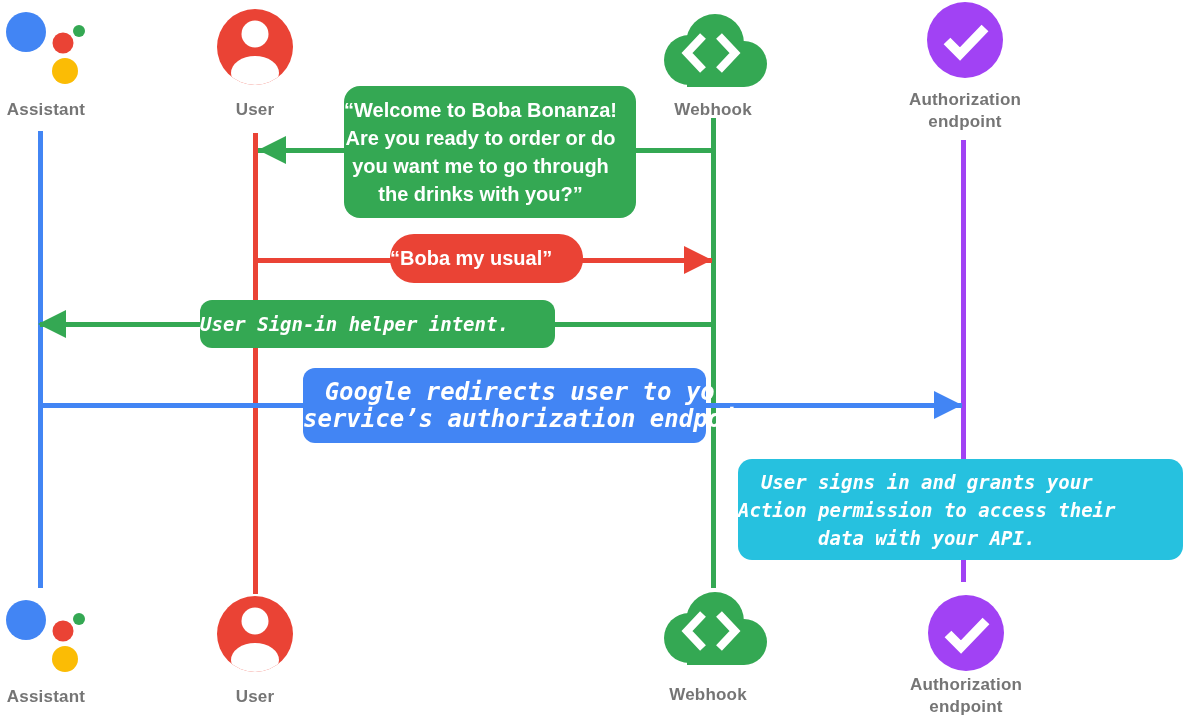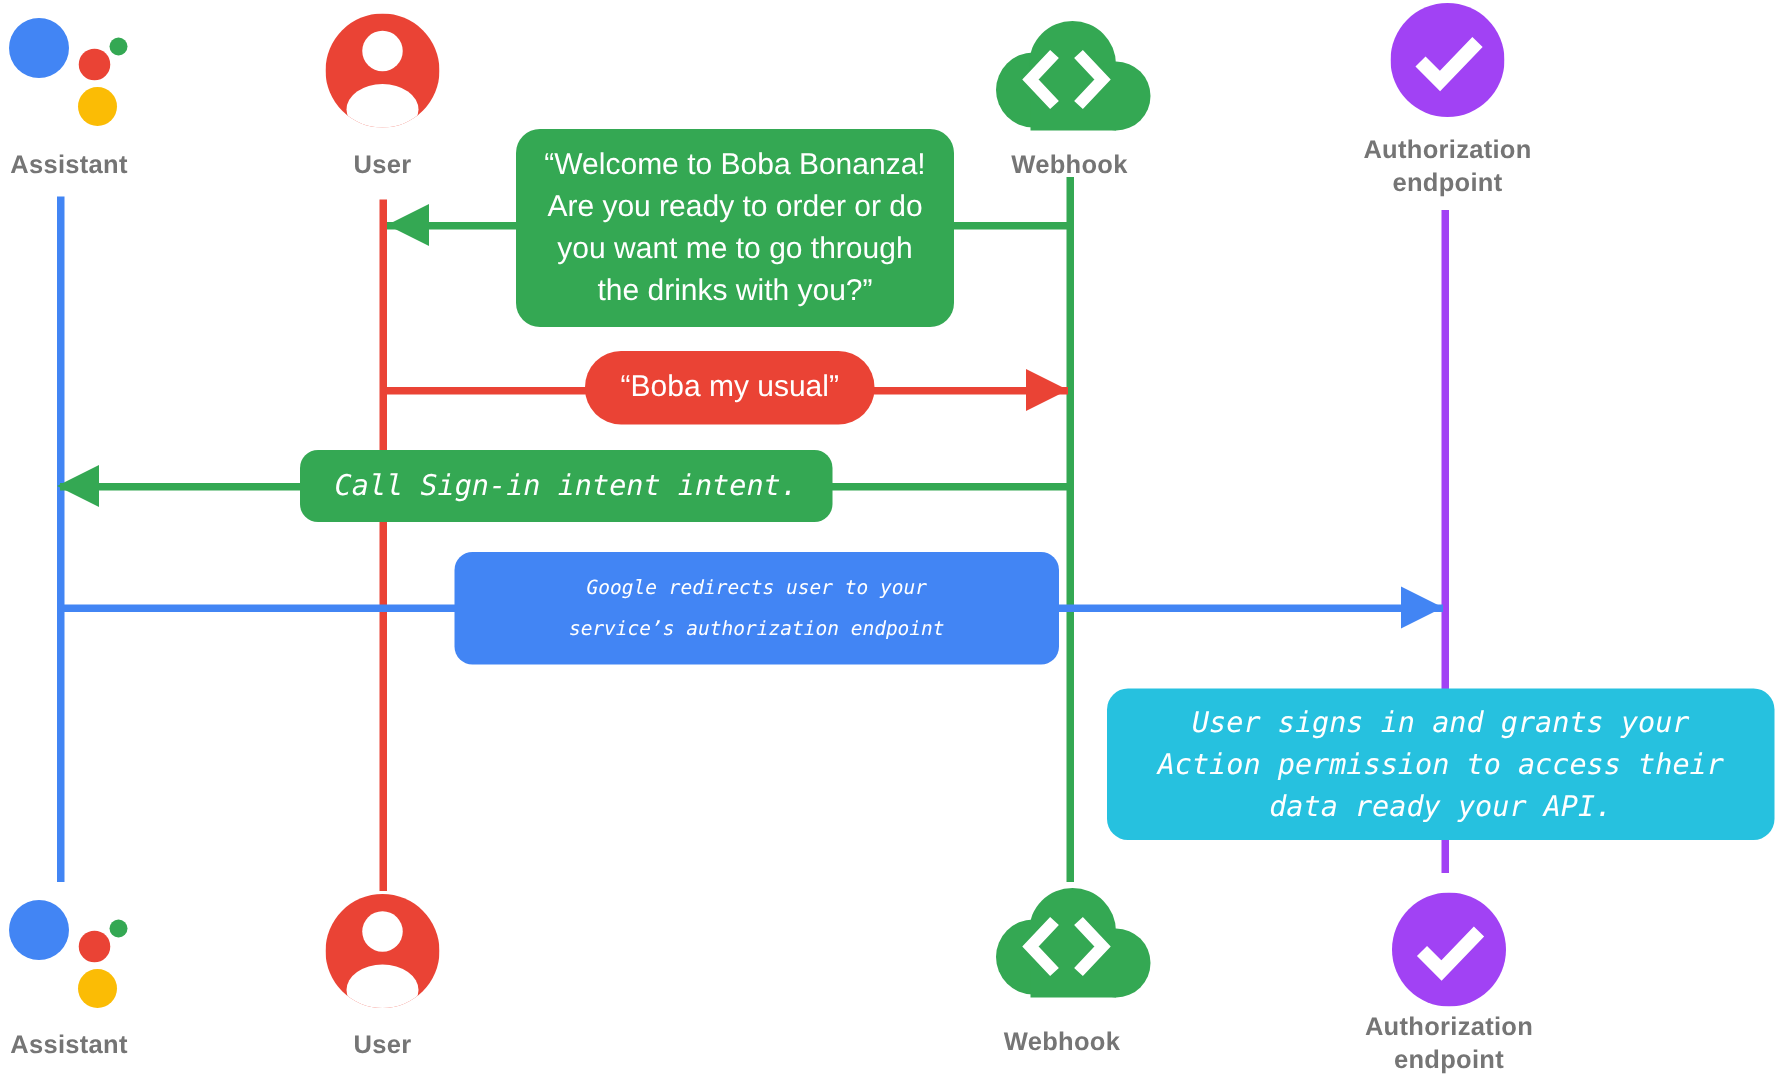--- a/index.html
+++ b/index.html
@@ -23,32 +23,32 @@
   .ml-signin{left:40px;top:322px;width:673px;background:#34A853;}
   .ml-redirect{left:40px;top:403px;width:922px;background:#4285F4;}
   
   .ah{position:absolute;width:0;height:0;z-index:3;
       border-top:14px solid transparent;border-bottom:14px solid transparent;}
   .ah-welcome{left:258px;top:136px;border-right:28px solid #34A853;}
   .ah-signin{left:38px;top:310px;border-right:28px solid #34A853;}
   .ah-order{left:684px;top:246px;border-left:28px solid #EA4335;}
   .ah-redirect{left:934px;top:391px;border-left:28px solid #4285F4;}
   
-  .box{position:absolute;z-index:4;display:flex;align-items:center;justify-content:center;
-       color:#ffffff;text-align:center;}
+  .box{position:absolute;z-index:4;display:flex;align-items:center;
+       color:#ffffff;text-align:center;font-weight:bold;}
   .box span{white-space:pre;display:block;}
   .box-welcome{left:344px;top:86px;width:292px;height:132px;background:#34A853;
                border-radius:16px;font-size:20px;line-height:28px;}
   .box-order{left:390px;top:234px;width:193px;height:49px;background:#EA4335;
              border-radius:24px;font-size:20px;}
   .mono{font-family:"DejaVu Sans Mono","Liberation Mono",monospace;font-style:italic;}
   .box-signin{left:200px;top:300px;width:355px;height:48px;background:#34A853;
               border-radius:12px;font-size:19px;}
   .box-redirect{left:303px;top:368px;width:403px;height:75px;background:#4285F4;
-                border-radius:12px;font-size:13px;line-height:27px;}
+                border-radius:12px;font-size:24px;line-height:27px;}
   .box-note{left:738px;top:459px;width:445px;height:101px;background:#26C1DF;
             border-radius:14px;font-size:19px;line-height:28px;}
   
   .actor-icon{position:absolute;z-index:5;}
   .actor-label{position:absolute;z-index:5;color:#757575;font-weight:bold;font-size:17px;
                line-height:22px;text-align:center;white-space:pre-line;letter-spacing:0.2px;}
   .lab-assistant-top{left:-19px;top:99px;width:130px;}
   .lab-user-top{left:195px;top:99px;width:120px;}
   .lab-webhook-top{left:653px;top:99px;width:120px;}
   .lab-auth-top{left:885px;top:89px;width:160px;}
@@ -80,30 +80,30 @@
   <div class="box box-welcome">
     <span>“Welcome to Boba Bonanza!
 Are you ready to order or do
 you want me to go through
 the drinks with you?”</span>
   </div>
   <div class="box box-order">
     <span>“Boba my usual”</span>
   </div>
   <div class="box box-signin mono">
-    <span>Call Sign-in intent intent.</span>
+    <span>User Sign-in helper intent.</span>
   </div>
   <div class="box box-redirect mono">
     <span>Google redirects user to your
 service’s authorization endpoint</span>
   </div>
   <div class="box box-note mono">
     <span>User signs in and grants your
 Action permission to access their
-data ready your API.</span>
+data with your API.</span>
   </div>
 
   <svg class="actor-icon" style="left:0;top:5px" width="95" height="85" viewBox="0 0 95 85">
     <circle cx="26" cy="27" r="20" fill="#4285F4"></circle>
     <circle cx="63" cy="38" r="10.5" fill="#EA4335"></circle>
     <circle cx="79" cy="26" r="6" fill="#34A853"></circle>
     <circle cx="65" cy="66" r="13" fill="#FBBC05"></circle>
   </svg>
   <div class="actor-label lab-assistant-top">Assistant</div>
 

